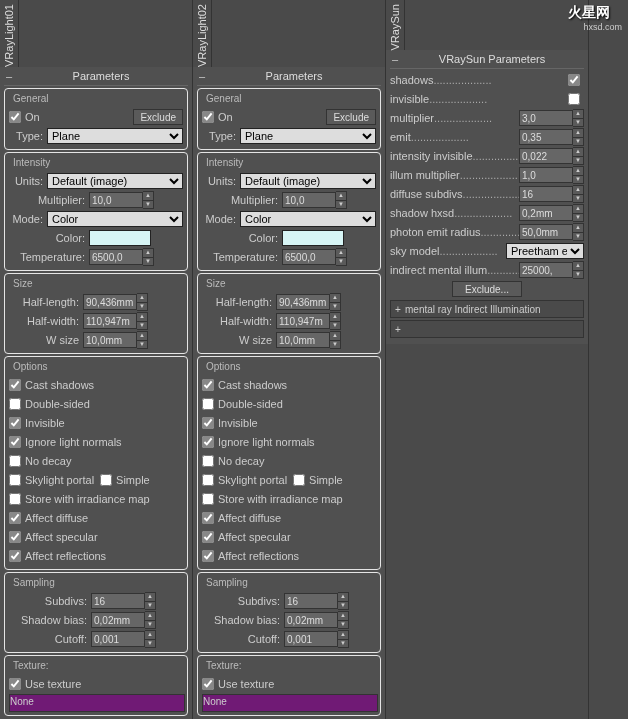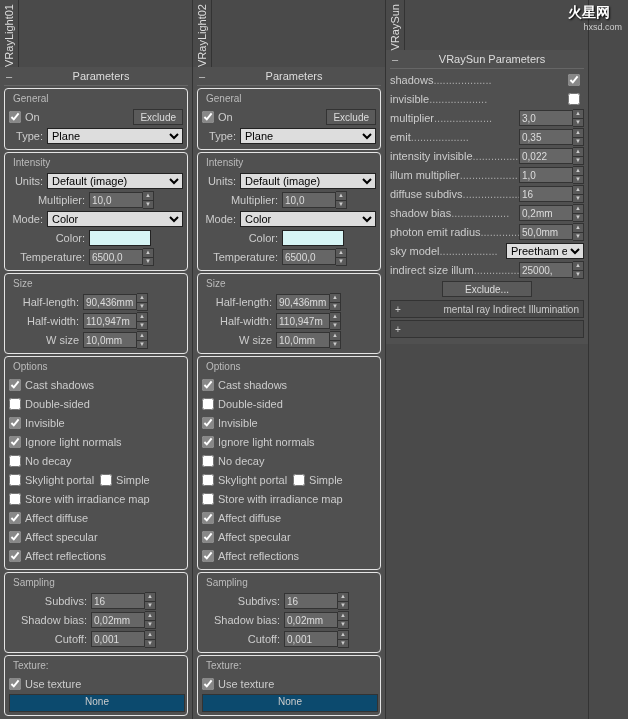--- a/index.html
+++ b/index.html
@@ -21,22 +21,22 @@
 .sel{background:#ddd;color:#000;border:1px solid #222;height:16px;font-size:11px;width:100%}
 .num{display:flex;align-items:center}
 .num input{width:48px;height:14px;background:#666;border:1px solid #333;color:#ddd;font-size:10px;padding:0 2px}
 .num .sp{width:10px;height:16px;display:flex;flex-direction:column;border:1px solid #333;border-left:0}
 .num .sp div{flex:1;background:#5a5a5a;font-size:6px;text-align:center;line-height:7px;cursor:pointer;border-bottom:1px solid #333}
 .num .sp div:last-child{border-bottom:0}
 .swatch{width:60px;height:14px;background:#d7f5f5;border:1px solid #222}
 .dots{flex:1;overflow:hidden;color:#aaa}
 .rollhdr{display:flex;align-items:center;height:16px;border:1px solid #333;background:#4a4a4a;margin:2px 0;padding:0 4px;font-size:10px}
 .rollhdr .pm{width:10px}
-.rollhdr .t{flex:1;text-align:right}
-.nonebtn{width:100%;height:16px;background:#0c4a6e;border:1px solid #333;color:#ccc;font-size:10px;text-align:center;line-height:14px;cursor:pointer}
+.rollhdr .t{flex:1;text-align:left}
+.nonebtn{width:100%;height:16px;background:#701a75;border:1px solid #333;color:#ccc;font-size:10px;text-align:left;line-height:14px;cursor:pointer}
 .watermark{position:absolute;top:4px;right:18px;color:#fff;font-size:14px;font-weight:bold;text-shadow:1px 1px 2px #000;font-family:SimHei,sans-serif}
 .watermark2{position:absolute;top:22px;right:6px;color:#ccc;font-size:9px}
 </style>
 </head>
 <body>
 
 <div class="watermark">火星网</div>
 <div class="watermark2">hxsd.com</div>
 
 <div class="col">
@@ -456,21 +456,21 @@
           <span class="dots">...................</span>
           <span class="num">
             <input value="16" style="">
             <span class="sp">
               <div>▲</div>
               <div>▼</div>
             </span>
           </span>
         </div>
         <div class="row">
-          <label>shadow bias</label>
+          <label>shadow hxsd</label>
           <span class="dots">...................</span>
           <span class="num">
             <input value="0,2mm" style="">
             <span class="sp">
               <div>▲</div>
               <div>▼</div>
             </span>
           </span>
         </div>
         <div class="row">
@@ -483,33 +483,33 @@
               <div>▼</div>
             </span>
           </span>
         </div>
         <div class="row">
           <label>sky model</label>
           <span class="dots">...................</span>
           <select class="sel" style="width:78px"><option>Preetham et</option></select>
         </div>
         <div class="row">
-          <label>indirect size illum</label>
+          <label>indirect mental illum</label>
           <span class="dots">...................</span>
           <span class="num">
             <input value="25000," style="">
             <span class="sp">
               <div>▲</div>
               <div>▼</div>
             </span>
           </span>
         </div>
       </div>
   <div class="row" style="justify-content:center">
-        <button class="btn" style="width:90px">Exclude...</button>
+        <button class="btn" style="width:70px">Exclude...</button>
       </div>
   <div class="rollhdr">
         <span class="pm">+</span>
         <span class="t">mental ray Indirect Illumination</span>
       </div>
   <div class="rollhdr">
         <span class="pm">+</span>
       </div>
 </div>
 </div>

